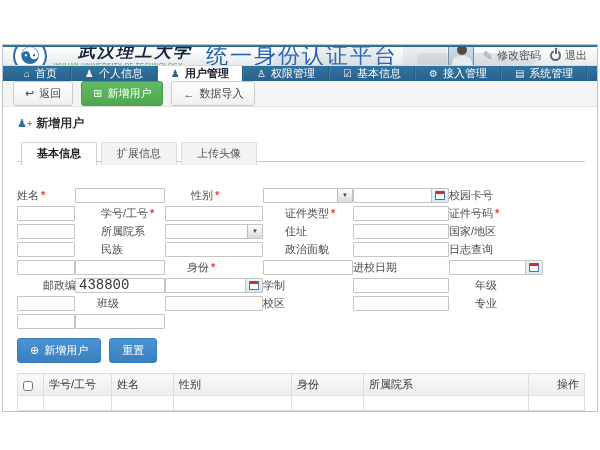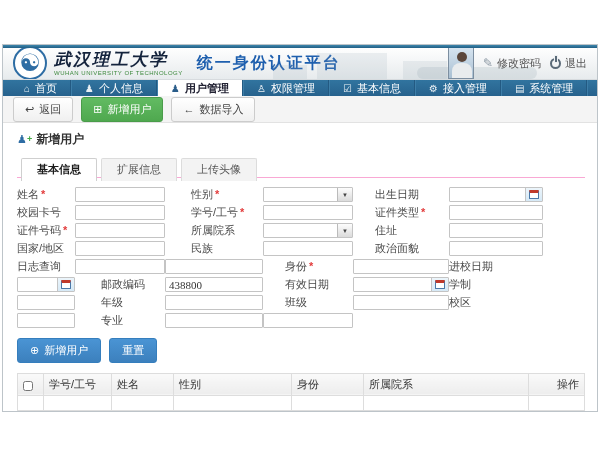--- a/index.html
+++ b/index.html
@@ -18,23 +18,23 @@
     border-bottom:1px solid #d7dbde; }
   .bld { position:absolute; background:rgba(150,168,178,.16); }
   .bld1 { right:210px; bottom:0; width:70px; height:26px; }
   .bld2 { right:150px; bottom:0; width:44px; height:18px; }
   .bld3 { right:60px;  bottom:0; width:120px; height:12px; border-radius:6px; background:rgba(150,168,178,.22); }
   .bld4 { right:290px; bottom:0; width:34px; height:14px; }
   .logo { width:34px; height:34px; border-radius:50%; background:#fff; border:2px solid #2e6da4;
     color:#2e6da4; font-size:24px; line-height:30px; text-align:center; flex:0 0 auto; }
   .uni { margin-left:7px; line-height:1; }
   .uni-cn { font-family:"DejaVu Serif","Liberation Serif",serif; font-style:italic; font-weight:bold;
-    font-size:17px; color:#14233c; letter-spacing:2px; }
+    font-size:17px; color:#14233c; letter-spacing:2px;margin-left:24px; }
   .uni-en { font-size:6px; color:#3f8a3f; letter-spacing:.5px; margin-top:2px; }
-  .plat { margin-left:14px; font-size:16px; font-weight:bold; color:#1e5fae; letter-spacing:2px; }
+  .plat { margin-left:14px; font-size:22px; font-weight:normal; color:#1e5fae; letter-spacing:2px; }
   .hdr-right { margin-left:auto; display:flex; align-items:center; gap:9px; position:relative; z-index:2; }
   .avatar { width:26px; height:32px; border:1px solid #7c8ea0; position:relative;
     background:linear-gradient(#d6e4f0,#a9c0d3); overflow:hidden; }
   .avatar::before { content:''; position:absolute; left:8px; top:4px; width:10px; height:10px;
     border-radius:50%; background:#5a463b; }
   .avatar::after { content:''; position:absolute; left:3px; top:15px; width:20px; height:17px;
     border-radius:8px 8px 0 0; background:#e9ecee; }
   .hlink { display:flex; align-items:center; gap:4px; font-size:11px; color:#555; cursor:pointer; }
   .pencil { color:#8a97a2; font-size:12px; }
   .power-icon { width:11px; height:11px; border:2px solid #5a6a78; border-radius:50%; position:relative; display:inline-block; }
@@ -64,29 +64,29 @@
   .sec-title { font-size:12px; font-weight:bold; color:#333; display:flex; align-items:center; gap:4px; }
   .sec-ico { color:#2e6da4; font-size:11px; }
   .sec-plus { color:#41a941; font-size:9px; margin-left:-4px; vertical-align:top; font-weight:bold; }
 
   .tabs { margin-top:9px; border-bottom:1px solid #f9a8d4; padding-left:4px; height:21px; }
   .tab { display:inline-block; padding:3px 15px 4px; font-size:11px; color:#555;
     background:#f3f3f3; border:1px solid #dcdcdc; border-bottom:none; border-radius:2px 2px 0 0;
     margin-right:4px; cursor:pointer; position:relative; top:1px; }
   .tab.active { background:#fff; color:#1c1c1c; font-weight:bold; border-color:#cfcfcf; }
 
-  .form-grid { margin-top:9px; display:grid; grid-template-columns:58px 90px 98px 90px 96px 94px;
+  .form-grid { margin-top:25px; display:grid; grid-template-columns:58px 90px 98px 90px 96px 94px;
     grid-auto-rows:16px; row-gap:2px; align-items:center; font-size:11px; color:#4a4a4a; }
   .fl { white-space:nowrap; overflow:hidden; }
   .fl.c2 { padding-left:26px; }
   .fl.c3 { padding-left:22px; }
   .req { color:#e23b3b; font-style:normal; font-weight:bold; margin-left:2px; }
   .fwrap { display:flex; height:15px; border:1px solid #c4c4c4; background:#fff; border-radius:1px; }
-  .fin { flex:1; min-width:0; border:none; outline:none; font-size:11px; padding:0 3px;
-    font-family:Liberation Serif, serif; color:#333; background:transparent; }
+  .fin { flex:1; min-width:0; border:none; outline:none; font-size:14px; padding:0 3px;
+    font-family:Liberation Mono, monospace; color:#333; background:transparent; }
   .sel-btn { width:15px; background:linear-gradient(#fdfdfd,#dbdbdb); border-left:1px solid #bbb;
     display:flex; align-items:center; justify-content:center; font-size:6px; color:#444; cursor:pointer; }
   .cal-btn { width:17px; background:linear-gradient(#ecf5fb,#d6e9f6); border-left:1px solid #c4c4c4;
     display:flex; align-items:center; justify-content:center; cursor:pointer; }
   .cal-icon { width:10px; height:9px; background:#fff; border:1px solid #4a78a8; border-top:3px solid #c0392b; border-radius:1px; }
 
   .actions { margin-top:9px; display:flex; gap:8px; }
   .abtn { display:inline-flex; align-items:center; gap:5px; font-size:11px; color:#fff;
     background:linear-gradient(#4a94d4,#3c80bd); border:1px solid #357ebd; border-radius:3px;
     padding:4px 12px; cursor:pointer; }
@@ -189,21 +189,20 @@
       <div class="form-grid">
           <div class="fl c1"><span>姓名</span><i class="req">*</i></div>
           <div class="fwrap">
             <input class="fin" style="">
           </div>
           <div class="fl c2"><span>性别</span><i class="req">*</i></div>
           <div class="fwrap">
             <input class="fin" style="">
             <span class="sel-btn">▼</span>
           </div>
-          <div class="fl c3"><span>出生日期</span></div>
           <div class="fwrap">
             <input class="fin" style="">
             <span class="cal-btn">
               <span class="cal-icon"></span>
             </span>
           </div>
           <div class="fl c1"><span>校园卡号</span></div>
           <div class="fwrap">
             <input class="fin" style="">
           </div>
@@ -255,21 +254,20 @@
           <div class="fwrap">
             <input class="fin" style="">
             <span class="cal-btn">
               <span class="cal-icon"></span>
             </span>
           </div>
           <div class="fl c2"><span>邮政编码</span></div>
           <div class="fwrap">
             <input class="fin" value="438800" style="">
           </div>
-          <div class="fl c3"><span>有效日期</span></div>
           <div class="fwrap">
             <input class="fin" style="">
             <span class="cal-btn">
               <span class="cal-icon"></span>
             </span>
           </div>
           <div class="fl c1"><span>学制</span></div>
           <div class="fwrap">
             <input class="fin" style="">
           </div>

